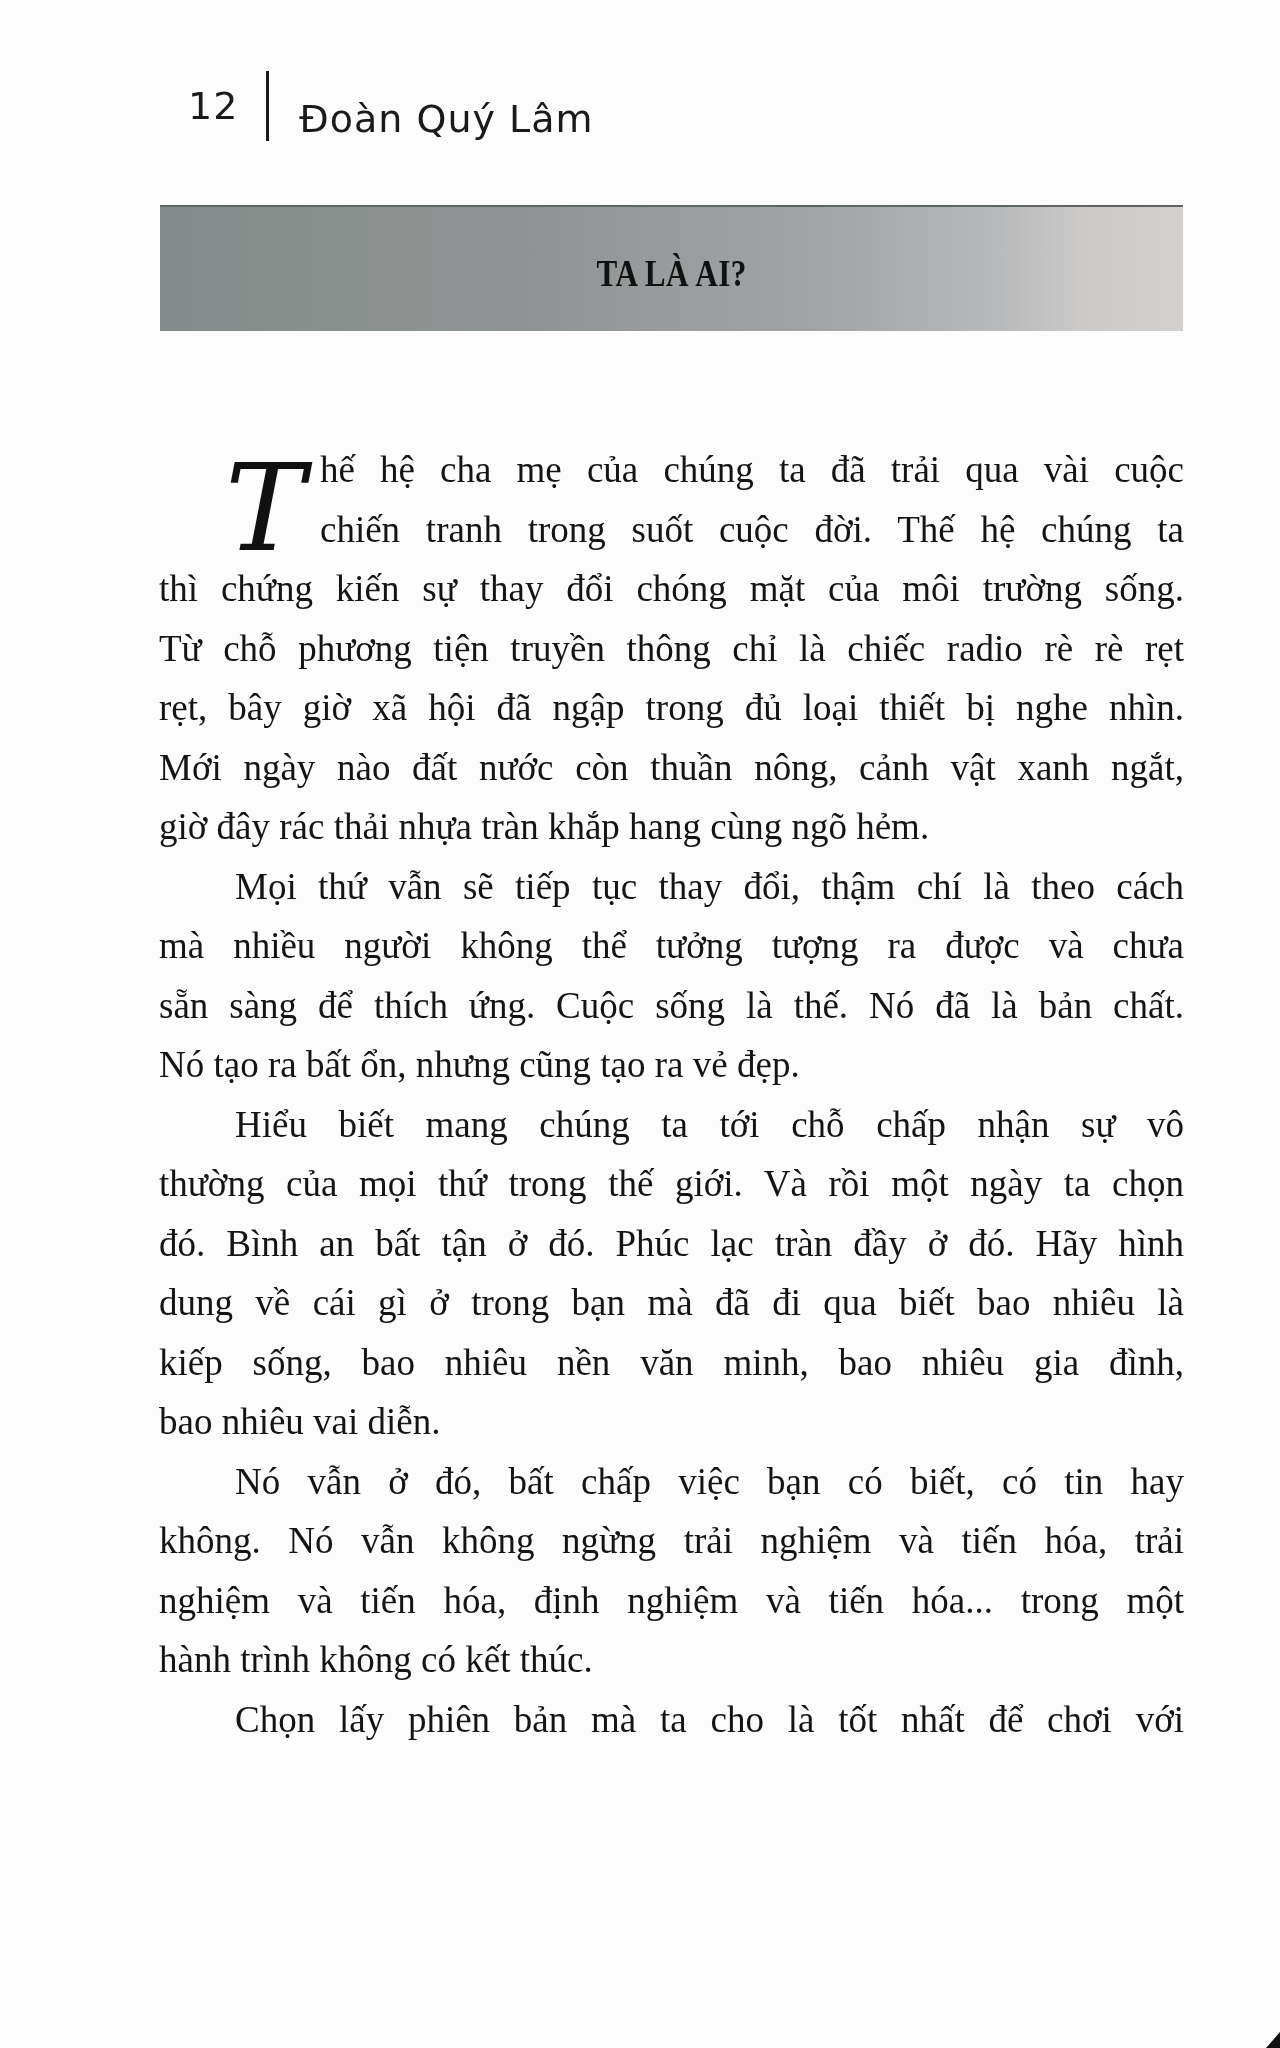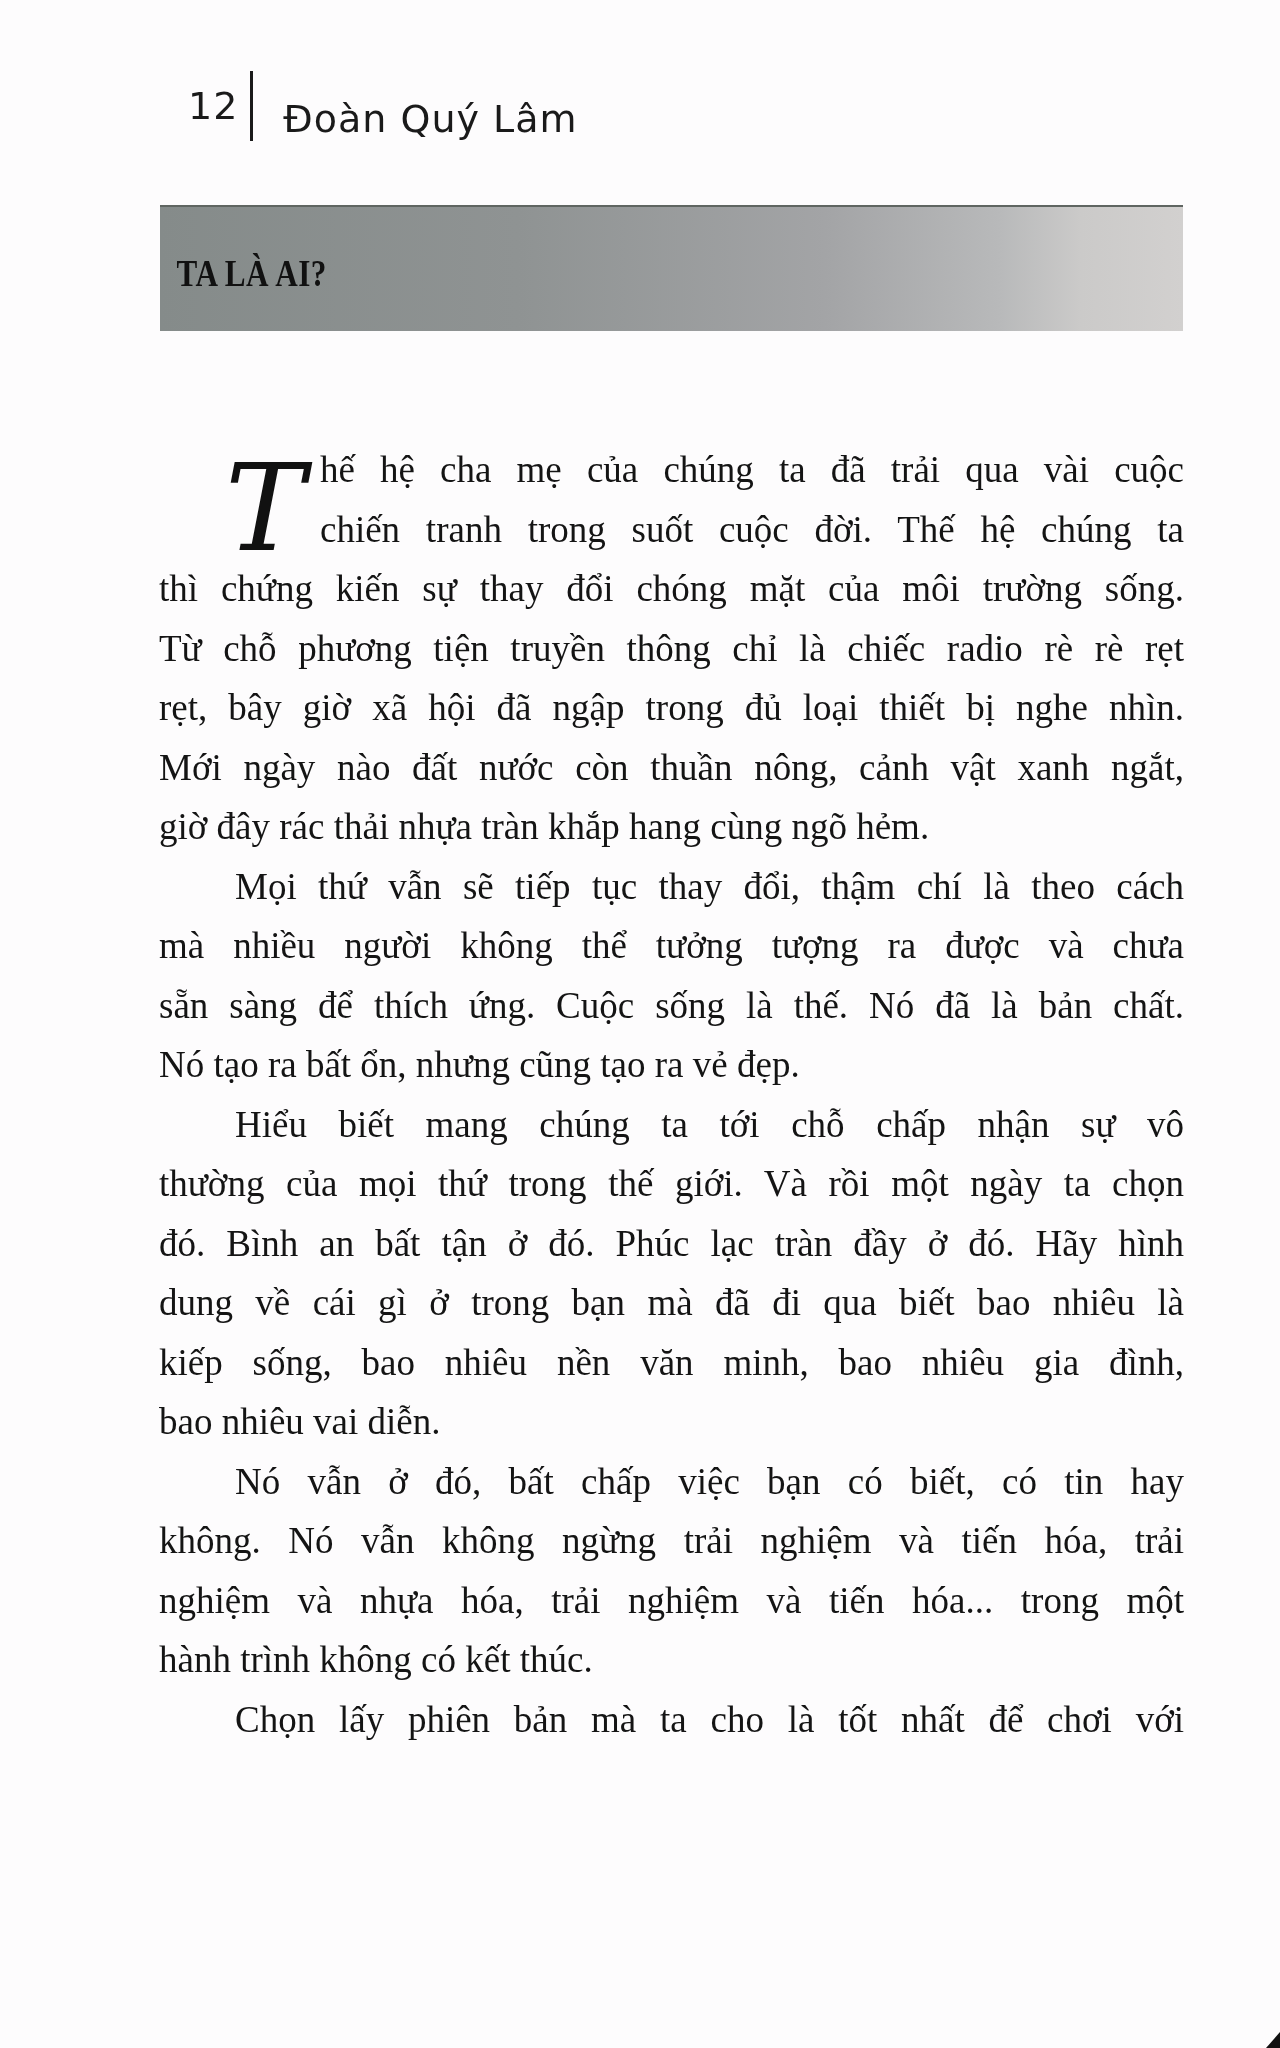--- a/index.html
+++ b/index.html
@@ -9,30 +9,30 @@
     position: relative;
     font-family: "Liberation Serif", serif;
     color: #141414;
   }
   .running-head {
     position: absolute; left: 188px; top: 70px; height: 72px;
     display: flex; align-items: center;
     font-family: "DejaVu Sans", sans-serif;
     font-size: 38px; color: #1a1a1a; letter-spacing: 1px;
   }
-  .running-head .pg { margin-right: 12px; text-align: right; }
+  .running-head .pg { margin-right: 28px; text-align: right; }
   .running-head .divider { width: 3px; height: 70px; background: #1a1a1a; margin-right: 30px; }
   .running-head .author { font-weight: 400; margin-top: 26px; }
 
   .banner {
     position: absolute; left: 160px; top: 205px; width: 1023px; height: 126px;
     background: linear-gradient(90deg, #858b8a 0%, #8f9393 35%, #a3a4a6 65%, #b8b9ba 82%, #cbcac9 90%, #d2d0cf 100%);
     border-top: 2px solid #5f6561;
     box-sizing: border-box;
-    display: flex; align-items: center; 
+    display: flex; align-items: center; justify-content: center;
   }
   .banner .title {
     font-family: "Liberation Serif", serif;
     font-weight: 700; font-size: 38px; color: #111;
     transform: scaleX(0.82); letter-spacing: 0.5px;
     margin-top: 8px;
   }
 
   .body-text {
     position: absolute; left: 159px; top: 440px; width: 1025px;
@@ -93,21 +93,21 @@
     <span class="line">thường của mọi thứ trong thế giới. Và rồi một ngày ta chọn</span>
     <span class="line">đó. Bình an bất tận ở đó. Phúc lạc tràn đầy ở đó. Hãy hình</span>
     <span class="line">dung về cái gì ở trong bạn mà đã đi qua biết bao nhiêu là</span>
     <span class="line">kiếp sống, bao nhiêu nền văn minh, bao nhiêu gia đình,</span>
     <span class="line last">bao nhiêu vai diễn.</span>
   </div>
 
   <div>
     <span class="line indent">Nó vẫn ở đó, bất chấp việc bạn có biết, có tin hay</span>
     <span class="line">không. Nó vẫn không ngừng trải nghiệm và tiến hóa, trải</span>
-    <span class="line">nghiệm và nhựa hóa, trải nghiệm và tiến hóa... trong một</span>
+    <span class="line">nghiệm và tiến hóa, định nghiệm và tiến hóa... trong một</span>
     <span class="line last">hành trình không có kết thúc.</span>
   </div>
 
   <div>
     <span class="line indent">Chọn lấy phiên bản mà ta cho là tốt nhất để chơi với</span>
   </div>
 </div>
 
 <div class="corner"></div>
 

